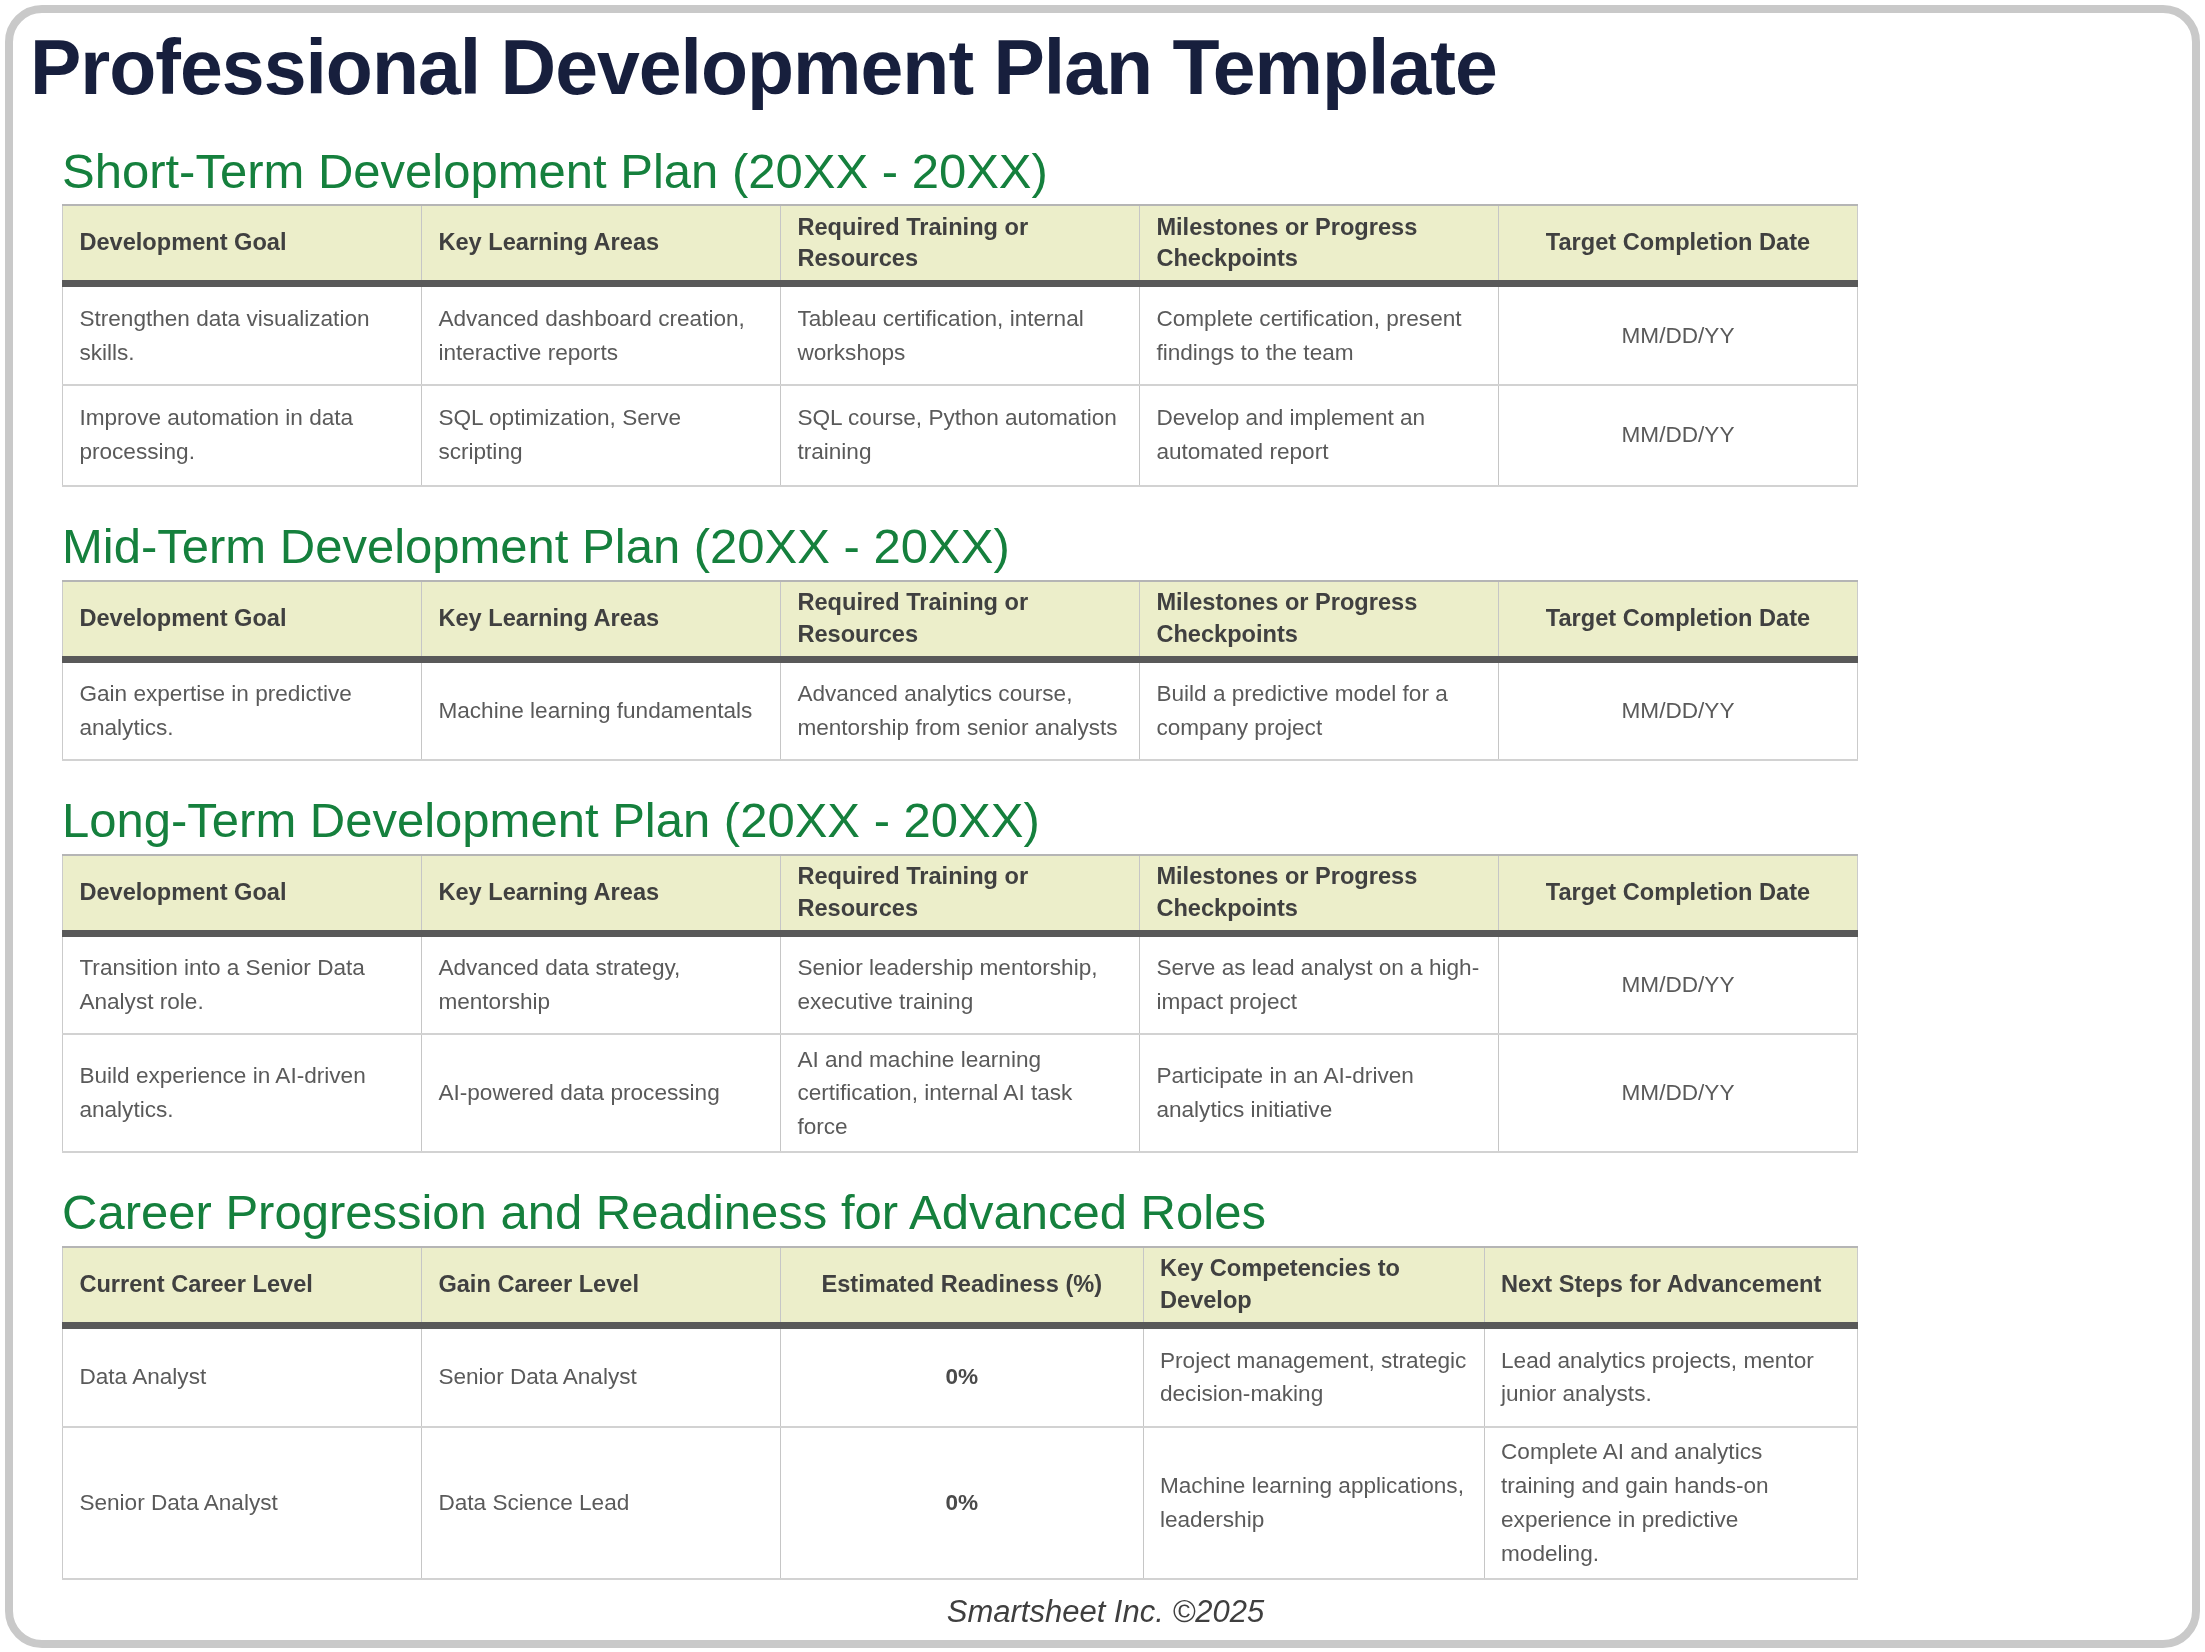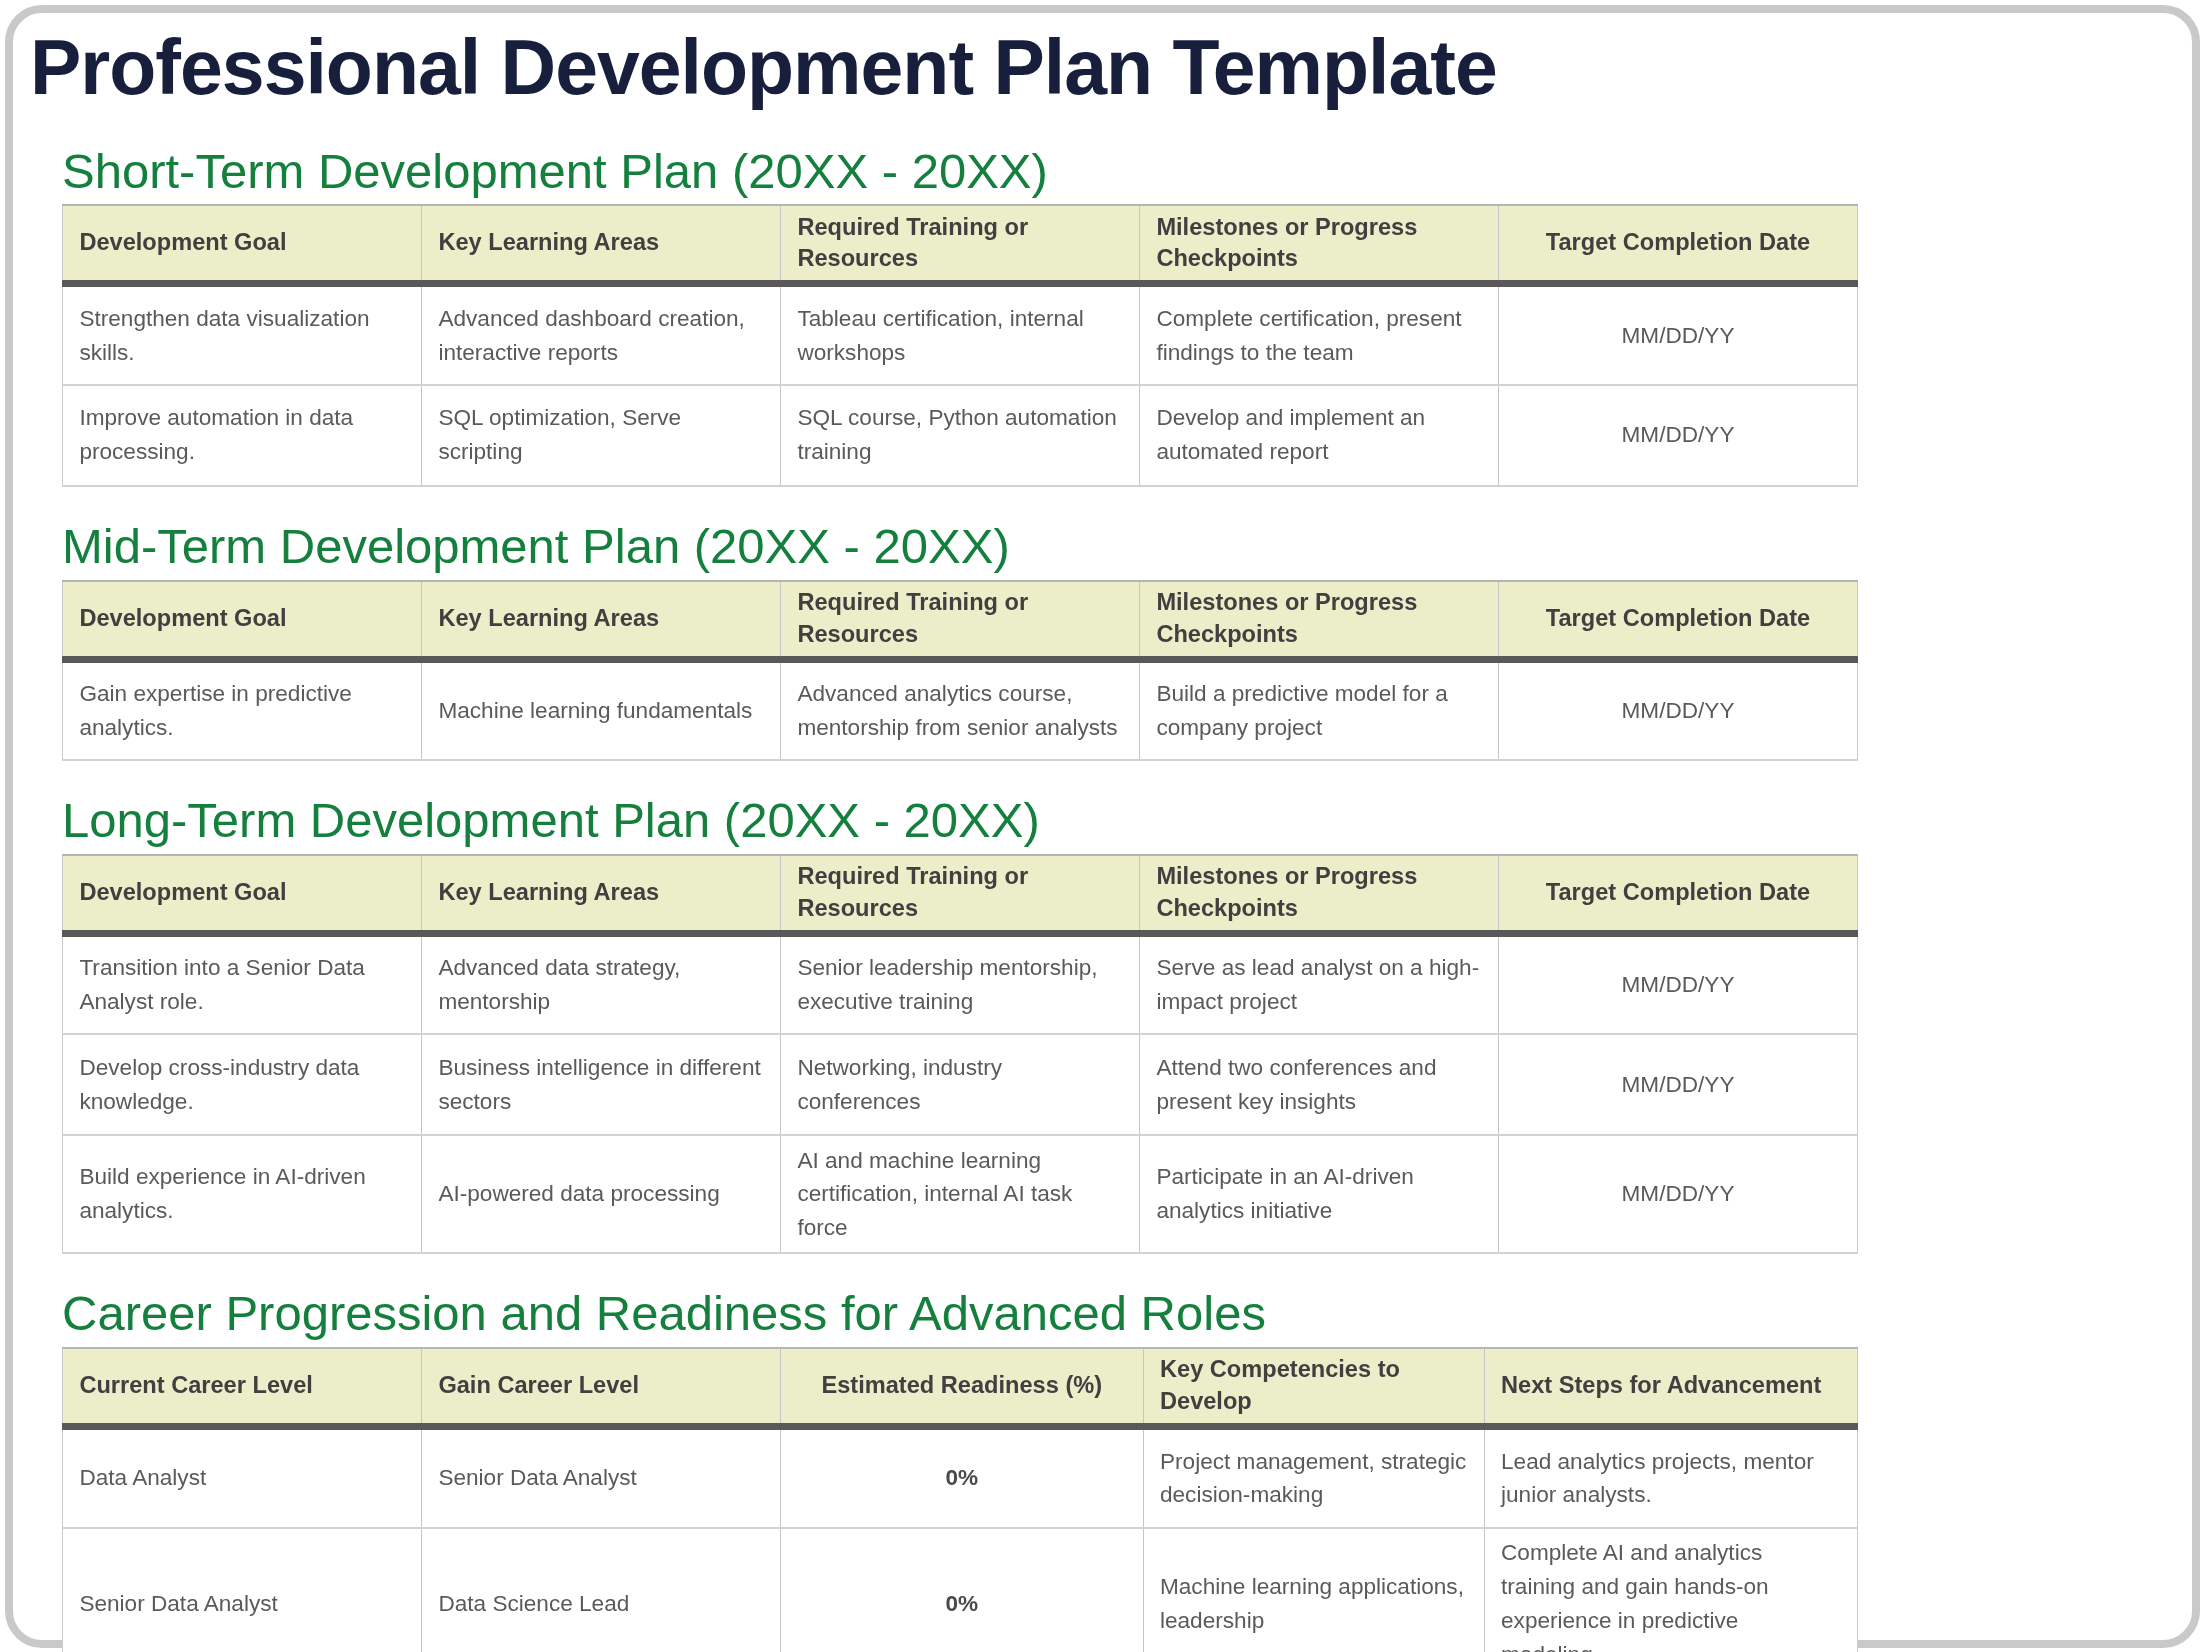--- a/index.html
+++ b/index.html
@@ -139,27 +139,20 @@
     </thead>
     <tbody>
       <tr>
         <td>Transition into a Senior Data Analyst role.</td>
         <td>Advanced data strategy, mentorship</td>
         <td>Senior leadership mentorship, executive training</td>
         <td>Serve as lead analyst on a high-impact project</td>
         <td class="c-center">MM/DD/YY</td>
       </tr>
       <tr>
-        <td>Develop cross-industry data knowledge.</td>
-        <td>Business intelligence in different sectors</td>
-        <td>Networking, industry conferences</td>
-        <td>Attend two conferences and present key insights</td>
-        <td class="c-center">MM/DD/YY</td>
-      </tr>
-      <tr>
         <td>Build experience in AI-driven analytics.</td>
         <td>AI-powered data processing</td>
         <td>AI and machine learning certification, internal AI task force</td>
         <td>Participate in an AI-driven analytics initiative</td>
         <td class="c-center">MM/DD/YY</td>
       </tr>
     </tbody>
   </table>
 
   <h2 class="section-heading">Career Progression and Readiness for Advanced Roles</h2>

